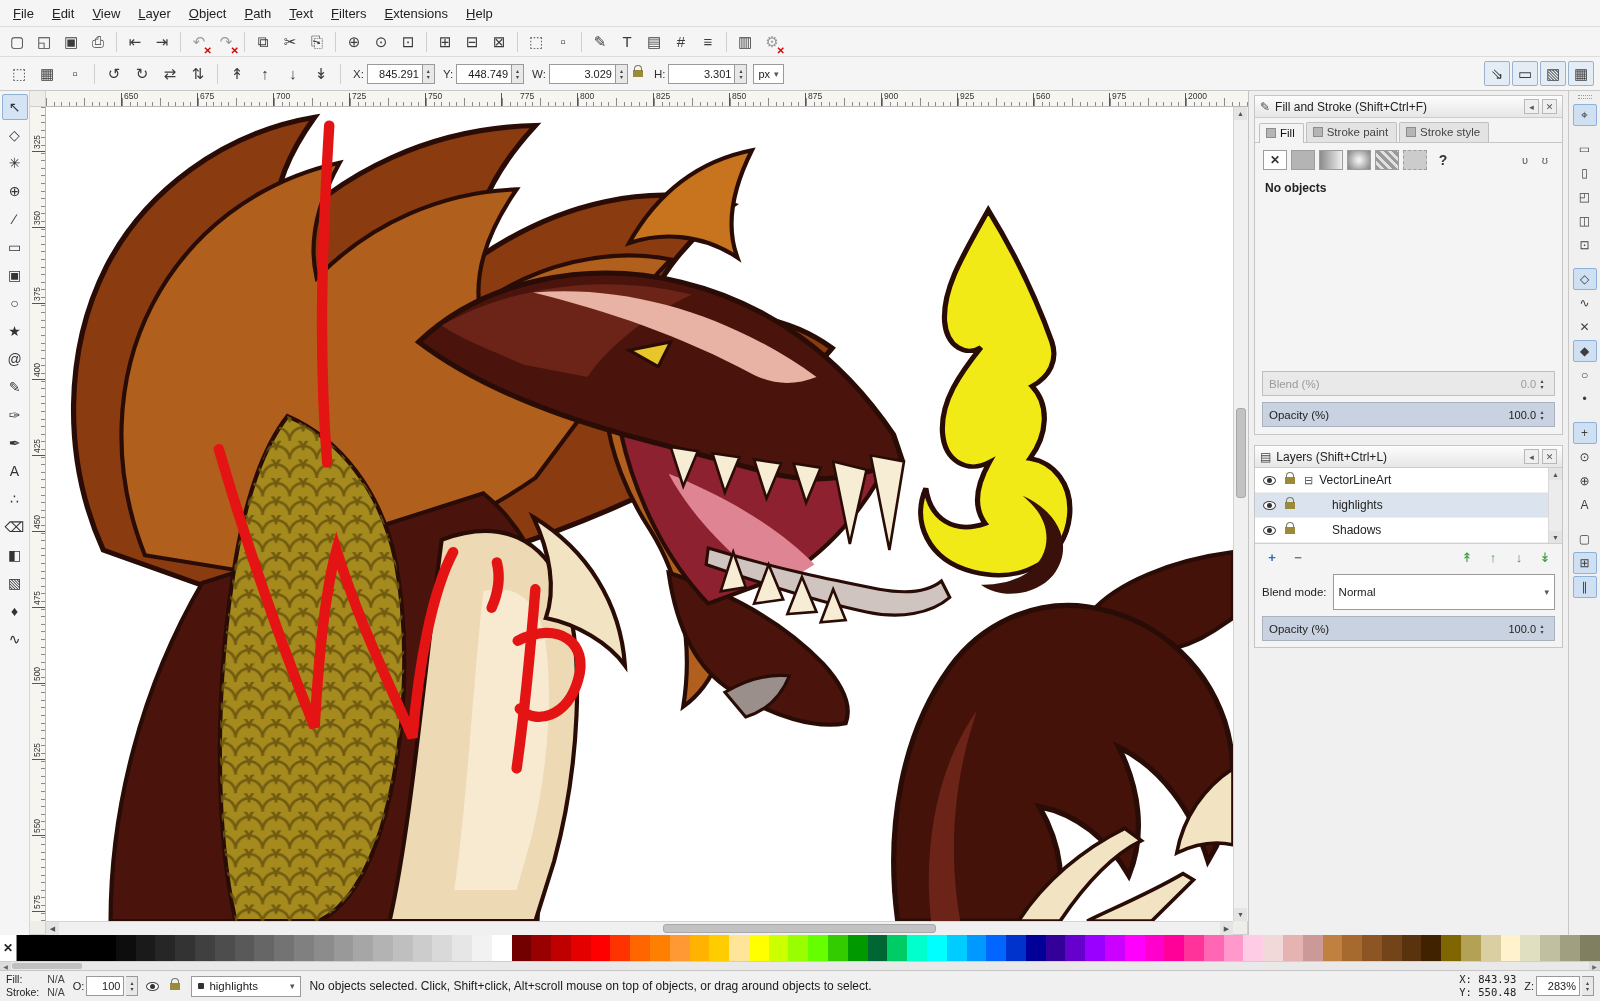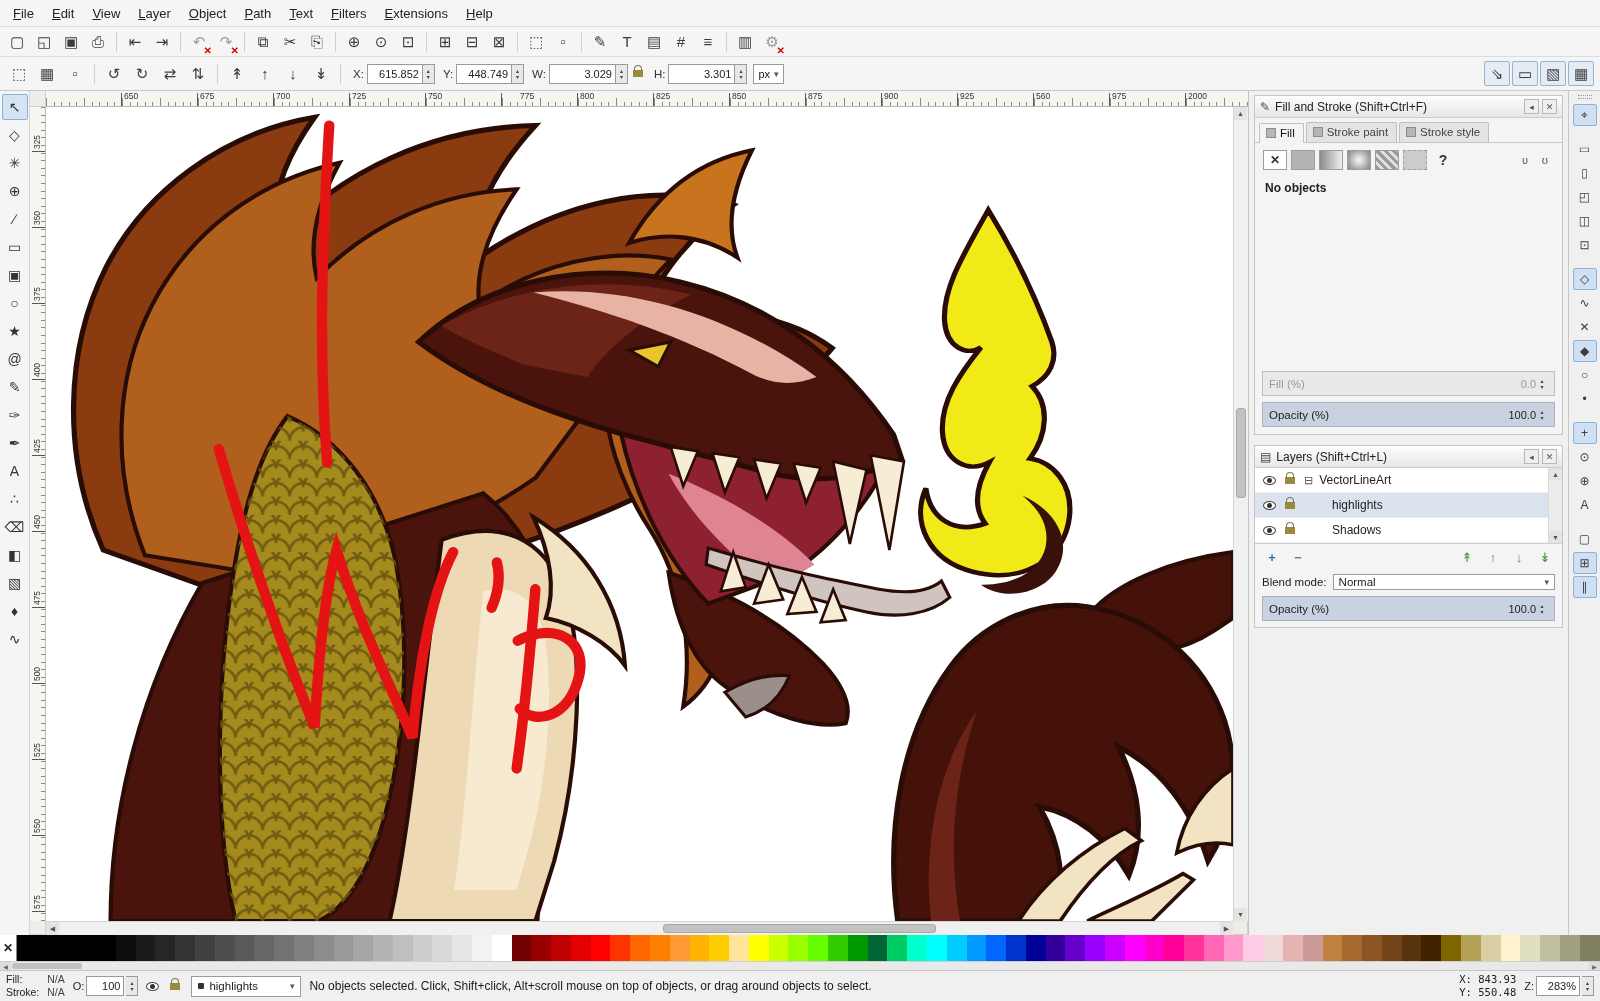--- a/index.html
+++ b/index.html
@@ -102,21 +102,21 @@
   .ll-scroll { position:absolute; top:0; bottom:0; right:0; width:14px; background:#ececec; border-left:1px solid #d8d8d8; }
   .ll-scroll .sb-btn { width:13px; height:12px; }
   .ll-up{top:0;} .ll-dn{bottom:0; top:auto;}
   .layers-btns { display:flex; align-items:center; padding:4px 6px; gap:4px; }
   .lb { width:22px; height:19px; display:flex; align-items:center; justify-content:center; font-size:13px; border:1px solid transparent; }
   .lb.plus { color:#2b6fb5; font-weight:bold; }
   .lb.minus { color:#777; font-weight:bold; }
   .lb.green { color:#3c9a3c; margin-left:0; }
   .lb-spacer { flex:1; }
   .blend-row { display:flex; align-items:center; padding:3px 7px; gap:6px; font-size:11.5px; }
-  .blend-sel { flex:1; height:16px; background:#fff; border:1px solid #9a9a9a; display:flex; align-items:center; padding:0 5px; font-size:11.5px; }
+  .blend-sel { flex:1; height:36px; background:#fff; border:1px solid #9a9a9a; display:flex; align-items:center; padding:0 5px; font-size:11.5px; }
   .blend-sel .chev { margin-left:auto; }
 
   
   .snapbar { width:32px; background:#f0f0f0; border-left:1px solid #c8c8c8; display:flex; flex-direction:column; align-items:center; padding-top:4px; gap:2px; }
   .grip { width:14px; height:4px; border-top:1px dotted #999; border-bottom:1px dotted #999; margin-bottom:3px; }
   .snap-btn { width:24px; height:22px; display:flex; align-items:center; justify-content:center; font-size:12px; color:#3d3d3d; border:1px solid transparent; border-radius:2px; }
   .snap-btn.active { background:#cfe0f2; border-color:#8fb0d8; }
   .snap-gap { height:8px; }
 
   
@@ -286,21 +286,21 @@
           <span>↓</span>
         </div>
         <div class="tbtn">
           <span>↡</span>
         </div>
         <div class="sep"></div>
       </span>
 
     <span class="field" style="display:flex;align-items:center">
       <span class="flabel">X:</span>
-      <span class="entry">615.852</span>
+      <span class="entry">845.291</span>
       <span class="spin">
           <span>▴</span>
           <span>▾</span>
         </span>
     </span>
     <span class="field" style="display:flex;align-items:center">
       <span class="flabel">Y:</span>
       <span class="entry">448.749</span>
       <span class="spin">
           <span>▴</span>
@@ -599,21 +599,21 @@
             </span>
           <span class="fs-spacer"></span>
           <span id="fsRule" style="display:flex;gap:2px">
               <div class="frbtn">υ</div>
               <div class="frbtn">ʊ</div>
             </span>
         </div>
         <div class="fs-msg">No objects</div>
         <div class="fs-fill"></div>
         <div class="slider-row disabled">
-          <span>Fill (%)</span>
+          <span>Blend (%)</span>
           <span class="sval">0.0</span>
           <span class="spin">
               <span>▴</span>
               <span>▾</span>
             </span>
         </div>
         <div class="slider-row" style="margin-bottom:7px">
           <span>Opacity (%)</span>
           <span class="sval">100.0</span>
           <span class="spin">

